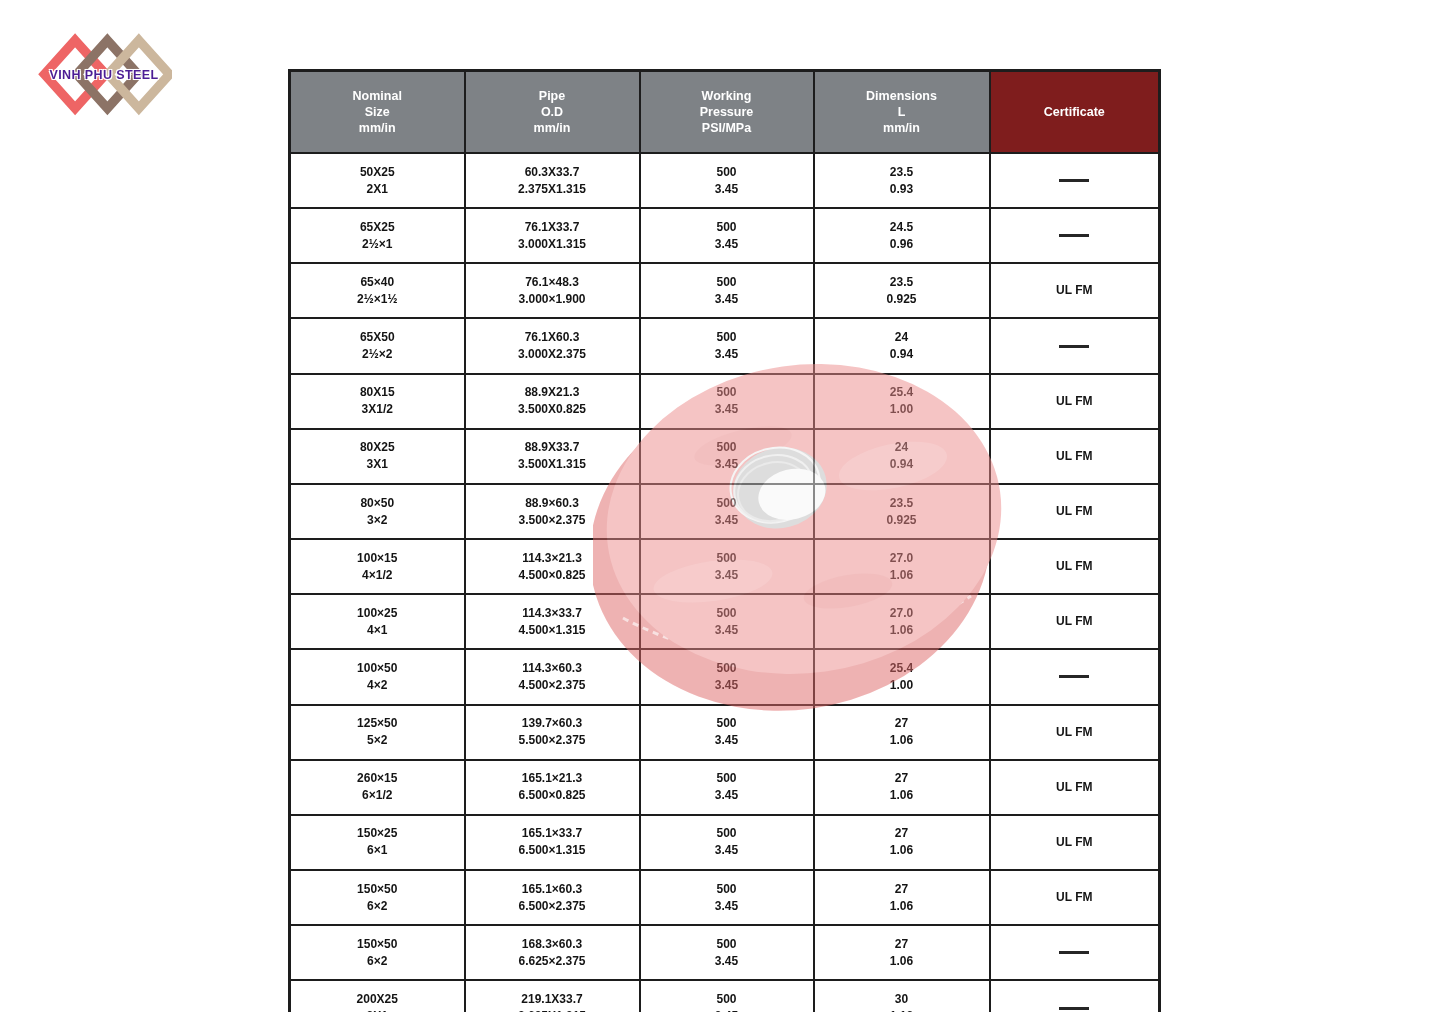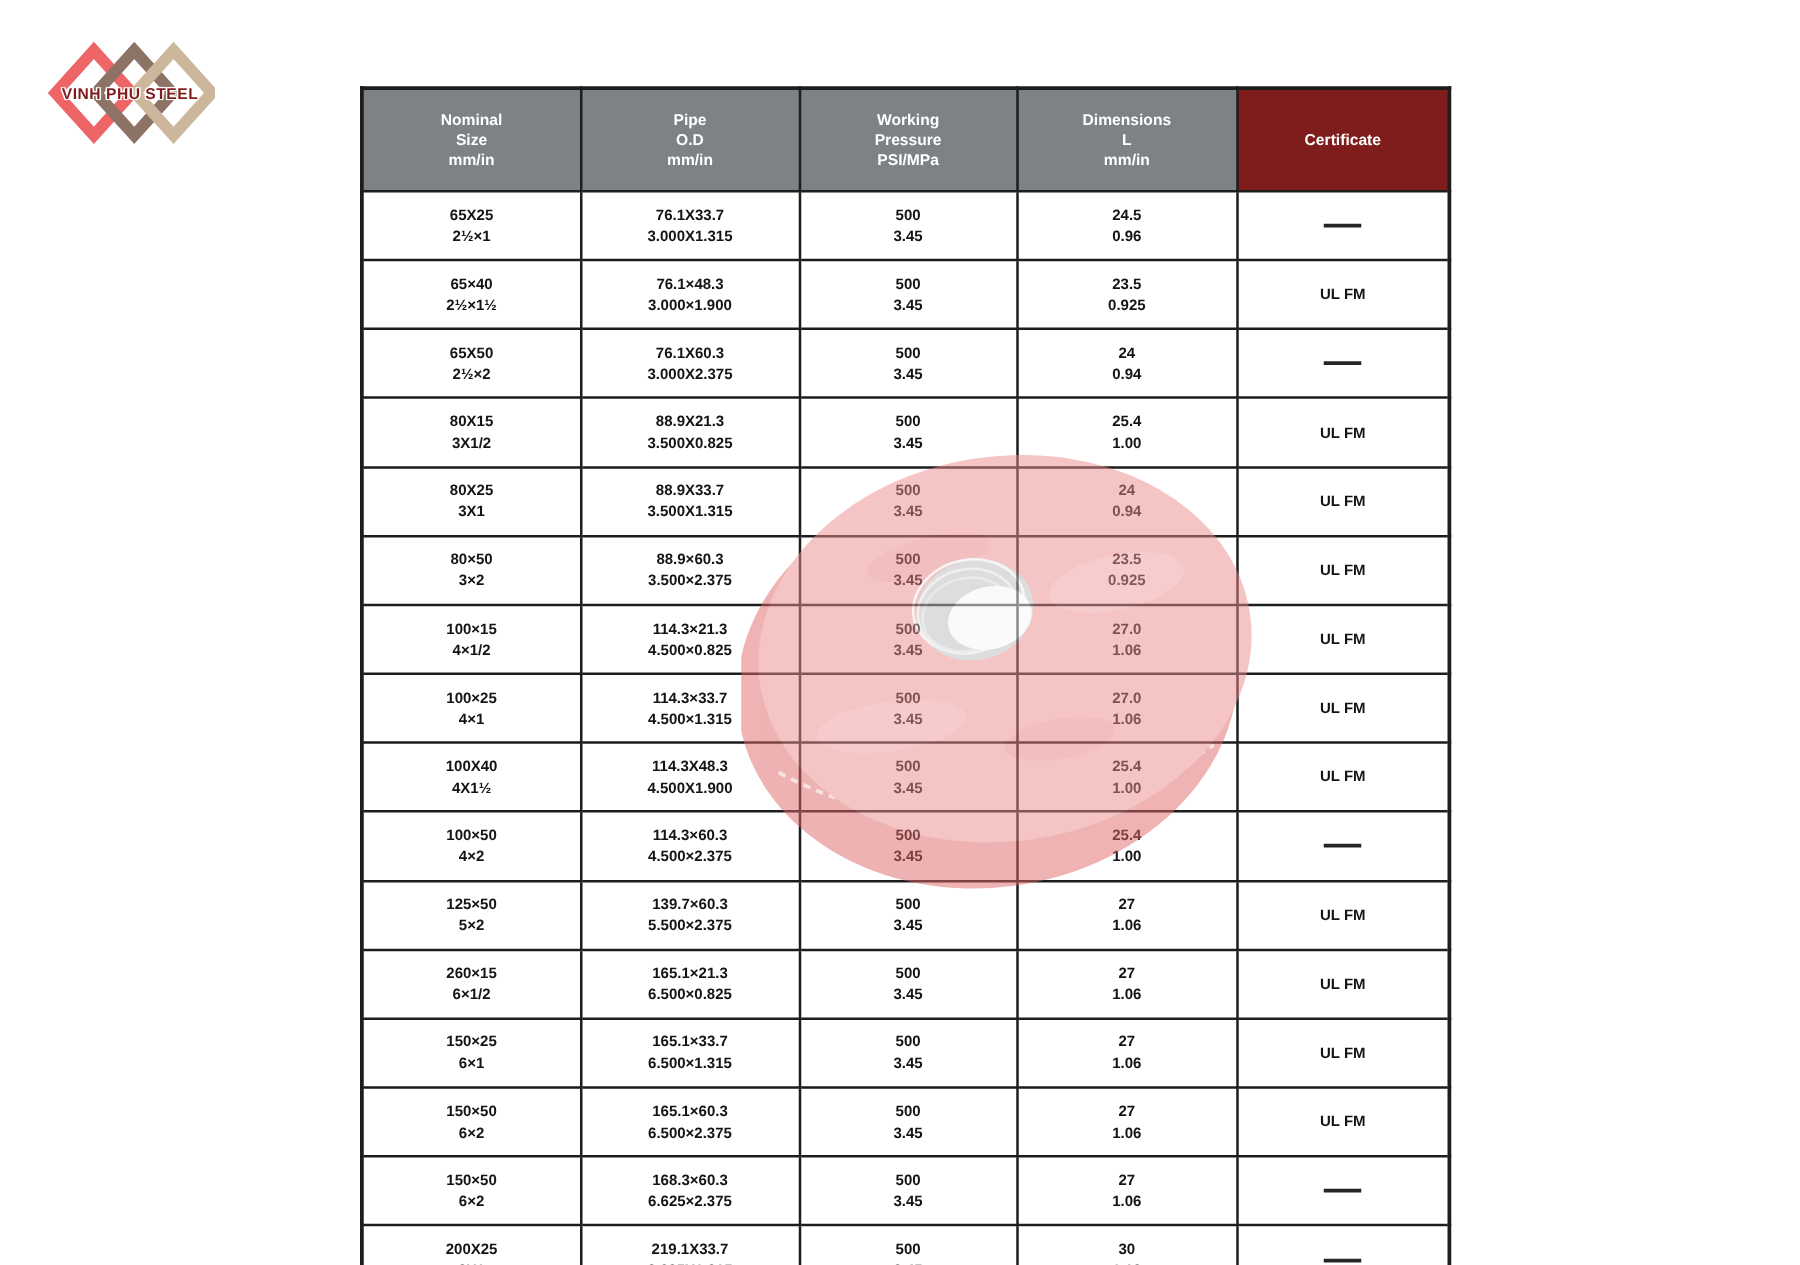--- a/index.html
+++ b/index.html
@@ -29,21 +29,21 @@
   .logo svg { position: absolute; left: 0; top: 0; }
   .logo-text {
     position: absolute;
     left: 0;
     top: 38px;
     width: 136px;
     text-align: center;
     font-size: 12.5px;
     font-weight: bold;
     letter-spacing: 0.4px;
-    color: #7f1d1d;
+    color: #4c1d95;
     text-shadow: -1px -1px 0 #fff, 1px -1px 0 #fff, -1px 1px 0 #fff, 1px 1px 0 #fff, 0 0 2px #fff;
     white-space: nowrap;
   }
 
   
   table.spec {
     position: absolute;
     left: 288px;
     top: 33px;
     width: 870px;
@@ -135,20 +135,41 @@
             <div>mm/in</div>
           </th>
           <th class="hcell" style="background: #7f1d1d;">
             <div>Certificate</div>
           </th>
         </tr>
     </thead>
     <tbody id="table-body">
         <tr class="drow">
           <td>
+            <div>50X25</div>
+            <div>2X1</div>
+          </td>
+          <td>
+            <div>60.3X33.7</div>
+            <div>2.375X1.315</div>
+          </td>
+          <td>
+            <div>500</div>
+            <div>3.45</div>
+          </td>
+          <td>
+            <div>23.5</div>
+            <div>0.93</div>
+          </td>
+          <td>
+            <div class="dash"></div>
+          </td>
+        </tr>
+        <tr class="drow">
+          <td>
             <div>65X25</div>
             <div>2½×1</div>
           </td>
           <td>
             <div>76.1X33.7</div>
             <div>3.000X1.315</div>
           </td>
           <td>
             <div>500</div>
             <div>3.45</div>
@@ -286,39 +307,20 @@
             <div>114.3×33.7</div>
             <div>4.500×1.315</div>
           </td>
           <td>
             <div>500</div>
             <div>3.45</div>
           </td>
           <td>
             <div>27.0</div>
             <div>1.06</div>
-          </td>
-          <td>UL FM</td>
-        </tr>
-        <tr class="drow">
-          <td>
-            <div>100X40</div>
-            <div>4X1½</div>
-          </td>
-          <td>
-            <div>114.3X48.3</div>
-            <div>4.500X1.900</div>
-          </td>
-          <td>
-            <div>500</div>
-            <div>3.45</div>
-          </td>
-          <td>
-            <div>25.4</div>
-            <div>1.00</div>
           </td>
           <td>UL FM</td>
         </tr>
         <tr class="drow">
           <td>
             <div>100×50</div>
             <div>4×2</div>
           </td>
           <td>
             <div>114.3×60.3</div>

